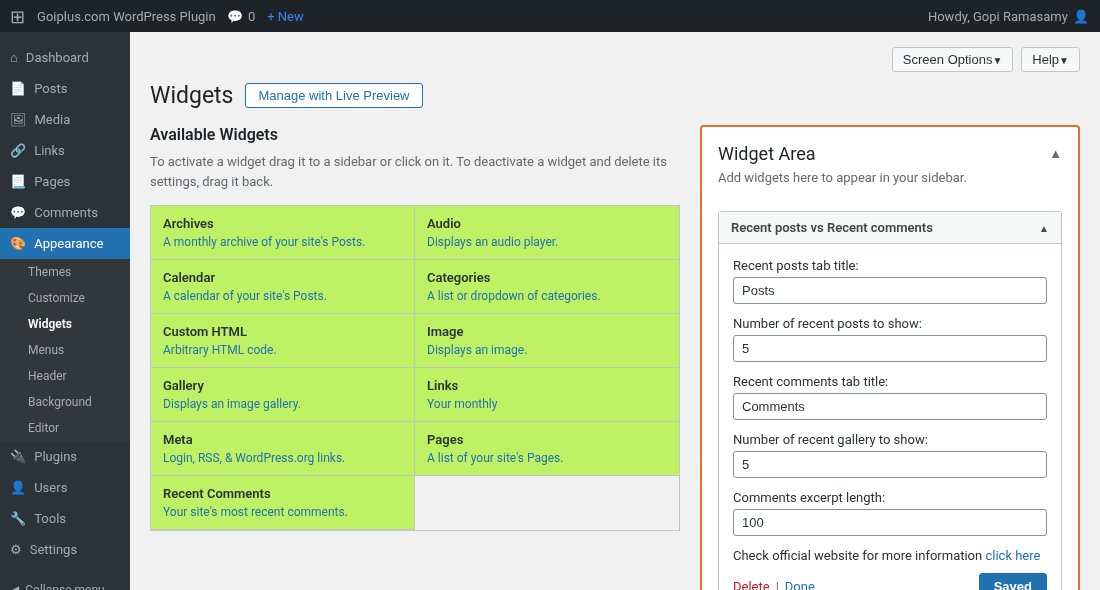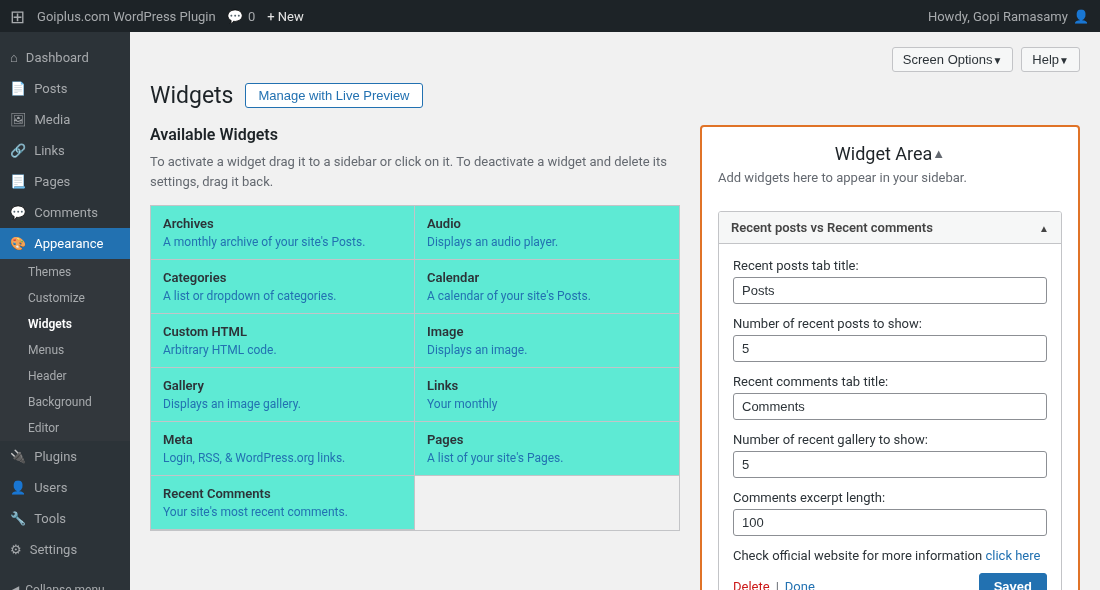--- a/index.html
+++ b/index.html
@@ -97,38 +97,38 @@
     .widgets-grid {
       display: grid;
       grid-template-columns: 1fr 1fr;
       gap: 0;
       border: 1px solid #c3c4c7;
     }
     .widget-item {
       padding: 10px 12px;
       border-right: 1px solid #c3c4c7;
       border-bottom: 1px solid #c3c4c7;
-      background: #5eead4;
+      background: #bef264;
       cursor: pointer;
     }
     .widget-item:nth-child(even) { border-right: none; }
     .widget-item .widget-name { font-weight: 600; color: #2c3338; font-size: 13px; margin-bottom: 4px; }
     .widget-item .widget-desc { color: #2271b1; font-size: 12px; }
 
     
     .widget-area-panel {
       width: 380px;
       flex-shrink: 0;
       border: 2px solid #e07327;
       border-radius: 4px;
       background: #fff;
       padding: 16px;
     }
     .widget-area-header {
-      display: flex; justify-content: center; align-items: center;
+      display: flex; justify-content: space-between; align-items: center;
       margin-bottom: 6px;
     }
     .widget-area-title { font-size: 18px; font-weight: 400; color: #1d2327; }
     .widget-area-desc { color: #646970; font-size: 13px; margin-bottom: 26px; }
 
     
     .widget-expanded {
       border: 1px solid #c3c4c7;
       border-radius: 3px;
       overflow: hidden;
@@ -192,21 +192,21 @@
 </head>
 <body>
 
 <div id="wpadminbar">
   <span style="color:#a7aaad;font-size:18px;">⊞</span>
   <span style="color:#a7aaad;">Goiplus.com WordPress Plugin</span>
   <span style="display:flex;align-items:center;gap:4px;color:#a7aaad;">
     <span>💬</span>
     <span>0</span>
   </span>
-  <span style="color:#e5e5e5;">+ New</span>
+  <span style="color:#3b82f6;">+ New</span>
   <span style="margin-left:auto;color:#a7aaad;display:flex;align-items:center;gap:6px;">
     <span>Howdy, Gopi Ramasamy</span>
     <span>👤</span>
   </span>
 </div>
 
 <div class="wp-layout">
 
   <div id="adminmenu">
     <div class="menu-item">
@@ -298,26 +298,26 @@
           <div class="widget-item">
             <div class="widget-name">Archives</div>
             <div class="widget-desc">A monthly archive of your site's Posts.</div>
           </div>
           <div class="widget-item">
             <div class="widget-name">Audio</div>
             <div class="widget-desc">Displays an audio player.</div>
           </div>
 
           <div class="widget-item">
+            <div class="widget-name">Calendar</div>
+            <div class="widget-desc">A calendar of your site's Posts.</div>
+          </div>
+          <div class="widget-item">
             <div class="widget-name">Categories</div>
             <div class="widget-desc">A list or dropdown of categories.</div>
-          </div>
-          <div class="widget-item">
-            <div class="widget-name">Calendar</div>
-            <div class="widget-desc">A calendar of your site's Posts.</div>
           </div>
 
           <div class="widget-item">
             <div class="widget-name">Custom HTML</div>
             <div class="widget-desc">Arbitrary HTML code.</div>
           </div>
           <div class="widget-item">
             <div class="widget-name">Image</div>
             <div class="widget-desc">Displays an image.</div>
           </div>

